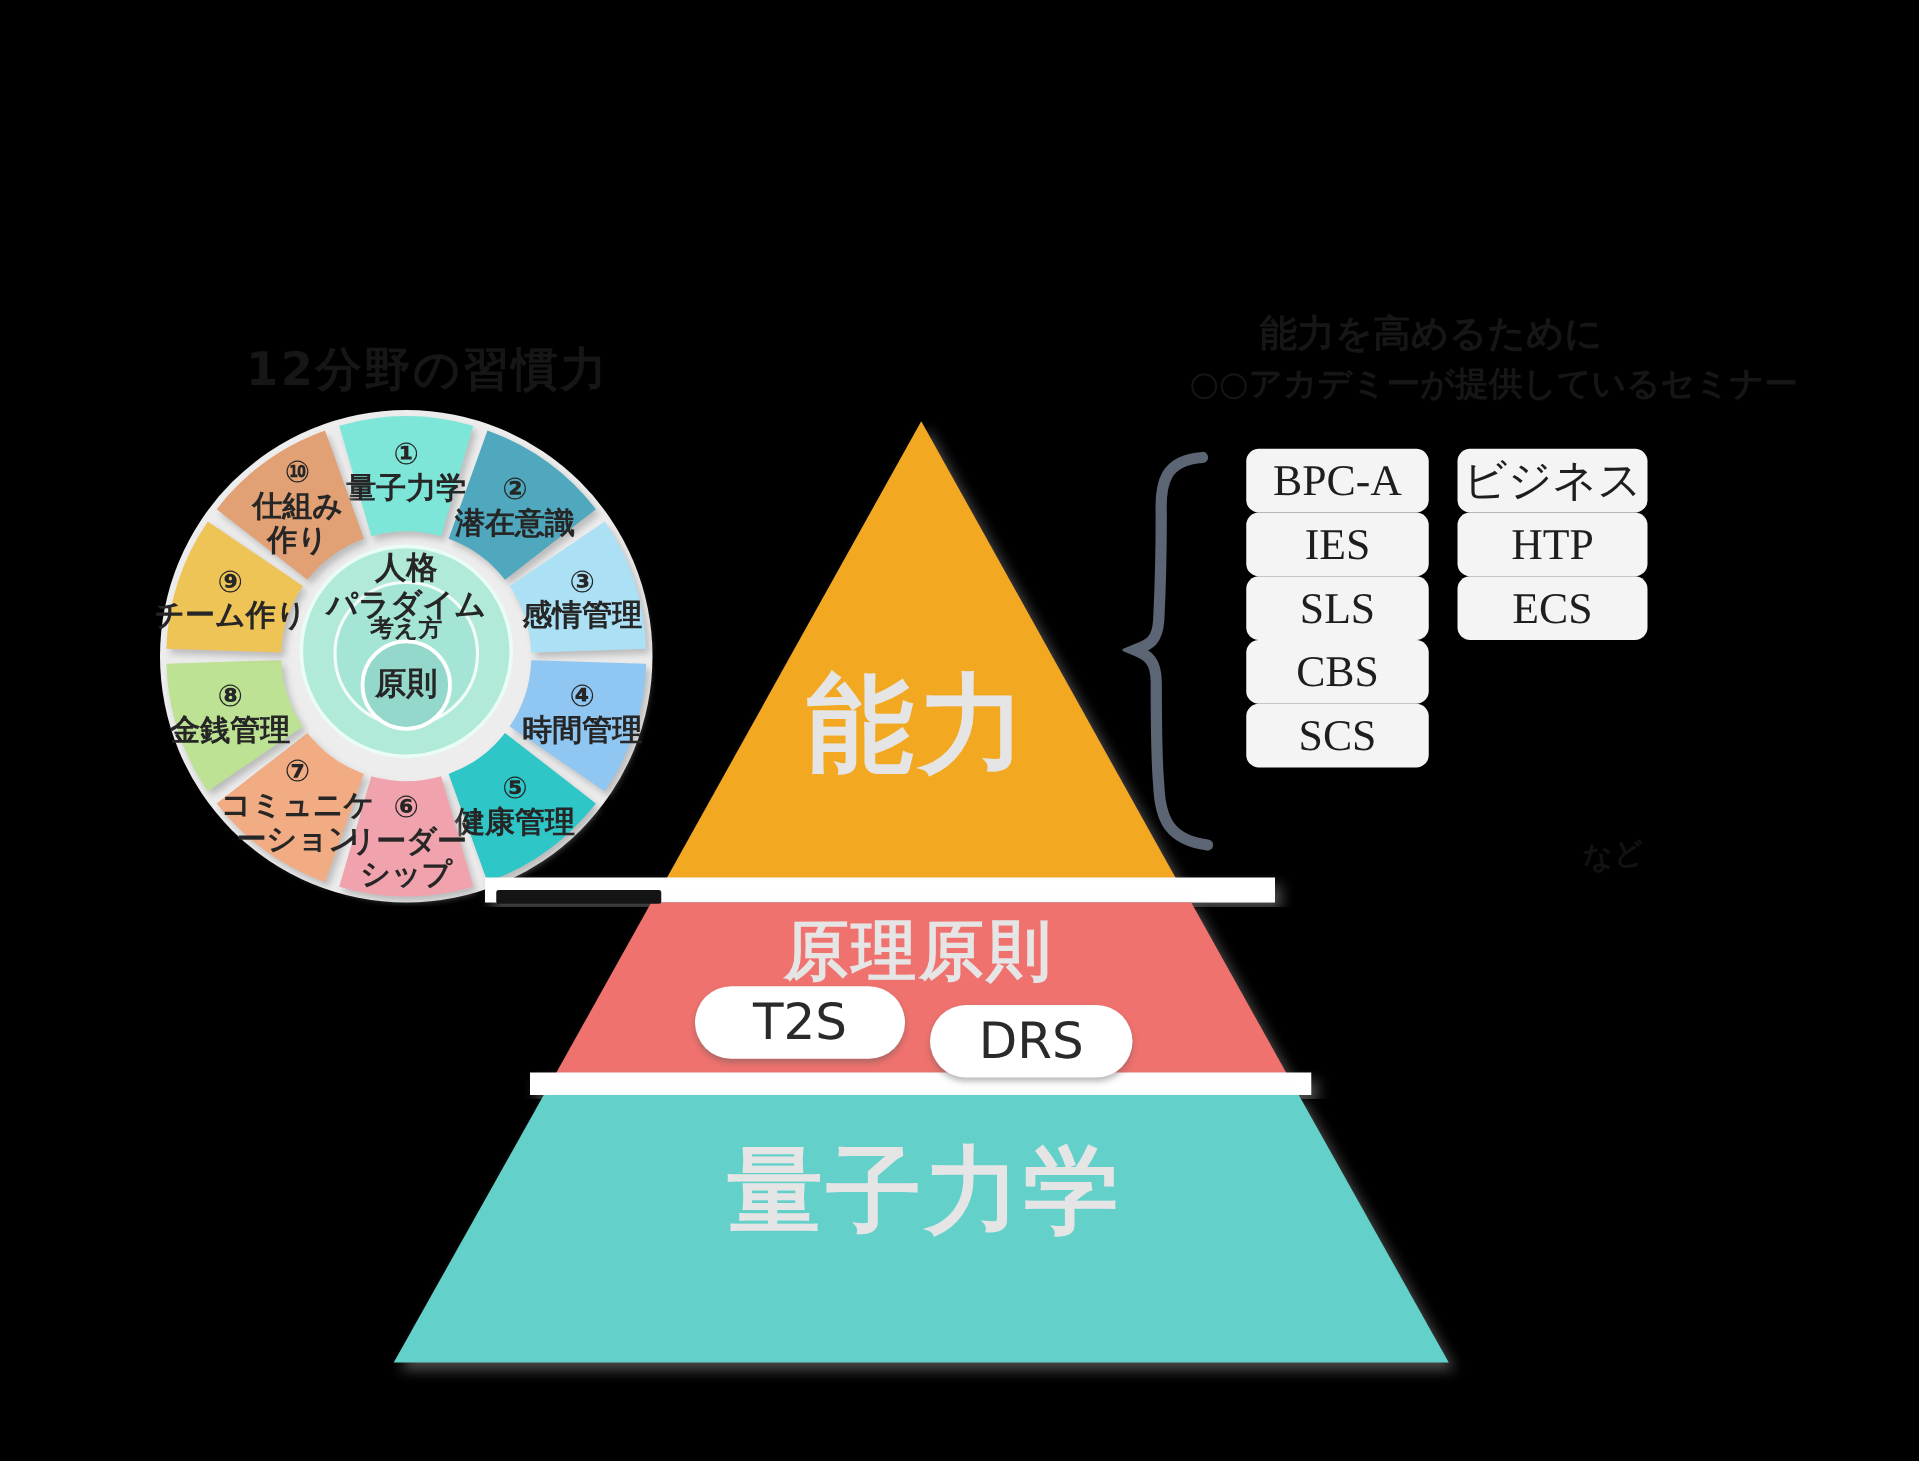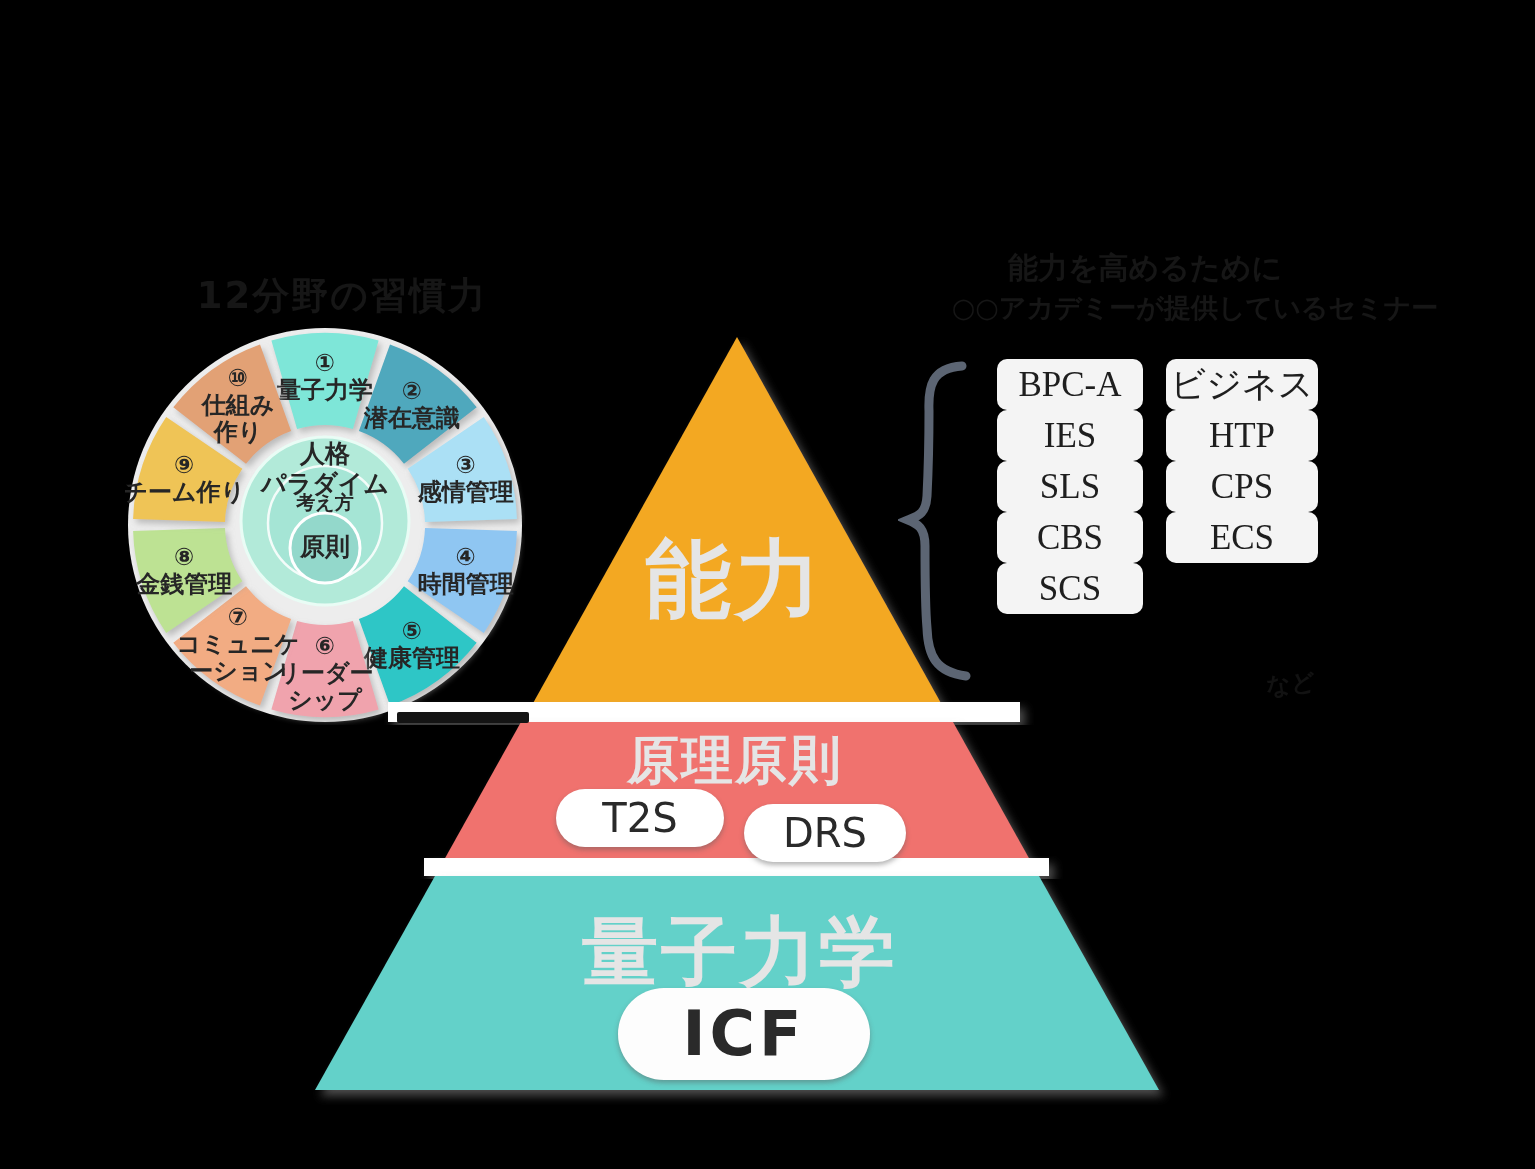--- a/index.html
+++ b/index.html
@@ -94,37 +94,35 @@
     <polygon points="521,722 953,722 1030,860 444,860" filter="url(#psh)" style="fill: rgb(240, 114, 110);"></polygon>
     <rect x="424" y="858" width="625" height="18" fill="#ffffff" filter="url(#psh)"></rect>
     <polygon points="435,876 1039,876 1159,1090 315,1090" filter="url(#psh)" style="fill: rgb(99, 209, 201);"></polygon>
   </svg>
 
   <div class="abs pyr-label" id="ability-label">能力</div>
   <div class="abs pyr-label" id="principles-label">原理原則</div>
   <div class="abs pill" id="t2s-pill">T2S</div>
   <div class="abs pill" id="drs-pill">DRS</div>
   <div class="abs pyr-label" id="quantum-label">量子力学</div>
-  <div class="abs pill" id="icf-pill">ICF</div>
 
   <svg class="abs" viewBox="0 0 85 330" style="left:898px;top:356px;width:85px;height:330px;">
     <path d="M 64 10 C 34 12, 30 30, 31 55 C 31 90, 30 120, 29 140 C 28 158, 20 160, 10 164
              C 20 168, 27 172, 27 190 C 27 220, 27 250, 29 272 C 30 300, 38 316, 68 320" fill="none" stroke-width="9" stroke-linecap="round" style="stroke: rgb(92, 101, 115);"></path>
   </svg>
 
   <div class="abs sem-col" id="sem-col-1">
     <div class="sem-box">BPC-A</div>
     <div class="sem-box">IES</div>
     <div class="sem-box">SLS</div>
     <div class="sem-box">CBS</div>
     <div class="sem-box">SCS</div>
   </div>
   <div class="abs sem-col" id="sem-col-2">
     <div class="sem-box">ビジネス</div>
     <div class="sem-box">HTP</div>
-    <div class="sem-box">CPS</div>
     <div class="sem-box">ECS</div>
   </div>
   <div class="abs" id="etc-note">など</div>
 
   <div class="abs" id="watermark-smudge"></div>
 
 </div>
 
 </body></html>

